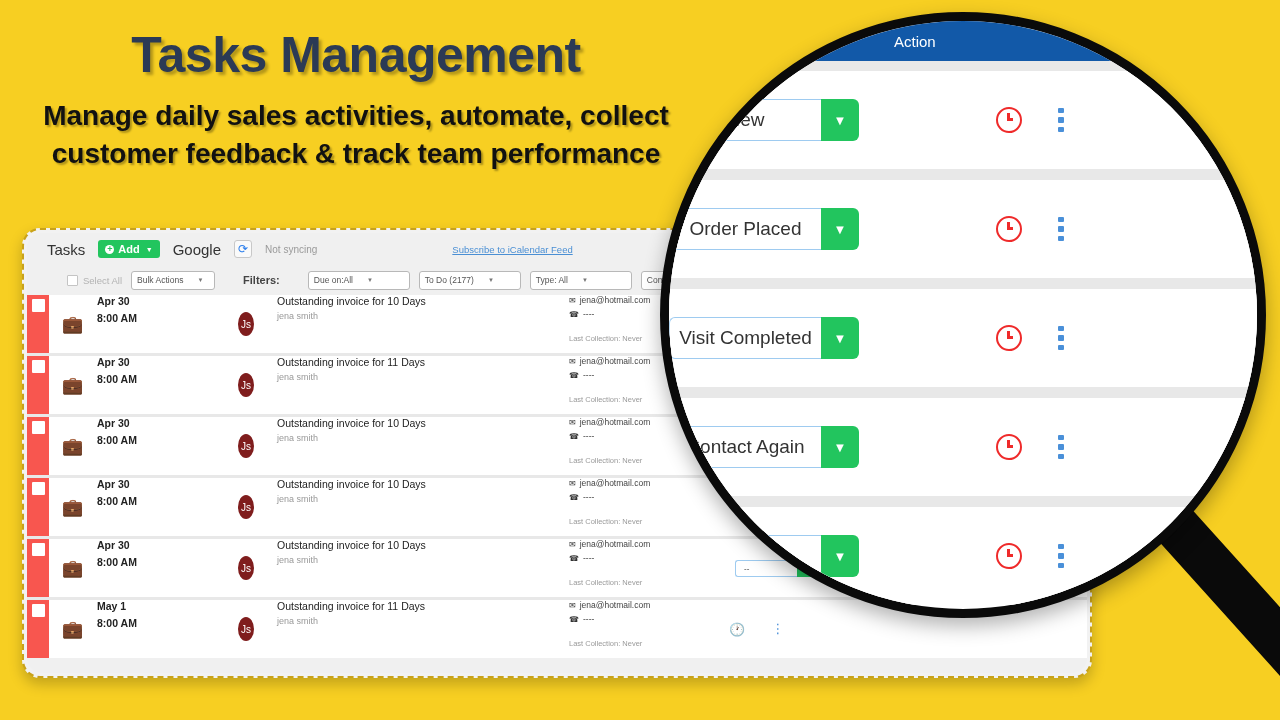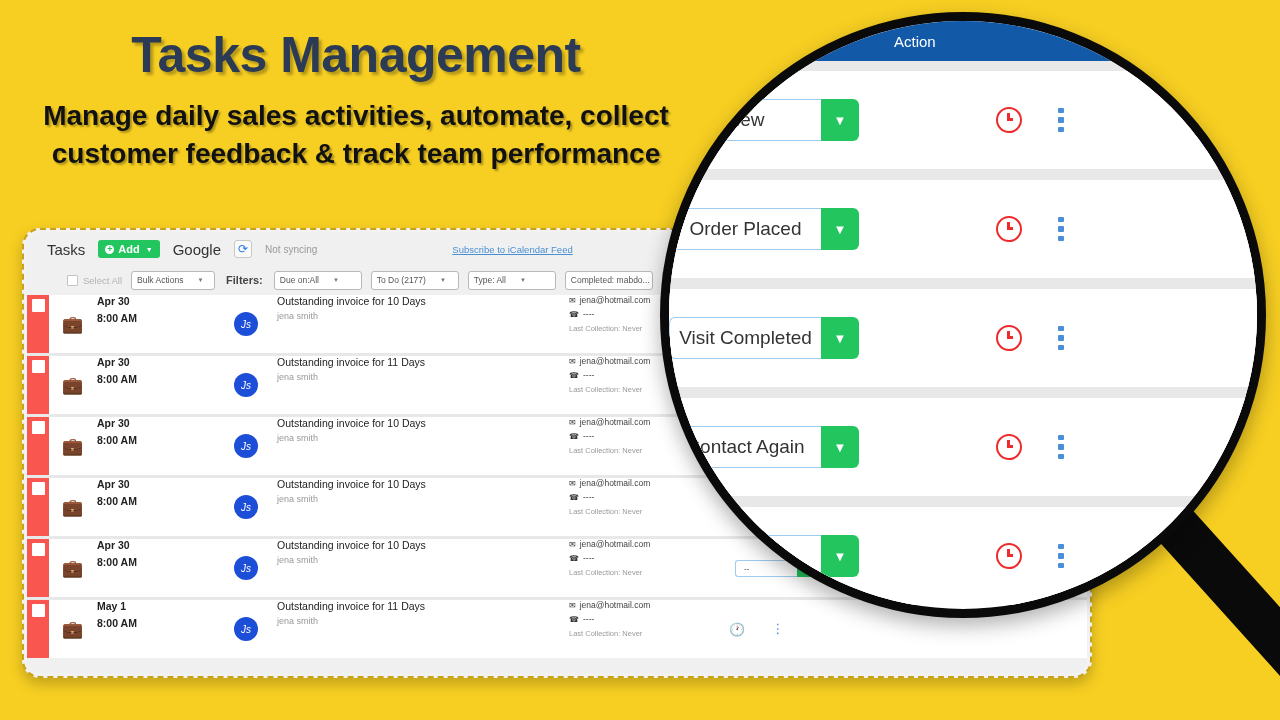--- a/index.html
+++ b/index.html
@@ -118,22 +118,22 @@
     border: 1px solid #b8b8b8; border-radius: 3px;
     background: #fff;
     font-size: 8.5px; color: #555;
     padding: 0 5px;
     cursor: pointer;
     white-space: nowrap;
     gap: 6px;
   }
   .pill .pcaret { font-size: 6px; color: #777; margin-left: 8px; }
   #bulk-pill { width: 84px; }
-  #filters-word { font-size: 11px; color: #444; font-weight: bold; margin: 0 2px; }
-  .fpill { width: 88px; }
+  #filters-word { font-size: 11px; color: #444; font-weight: bold; margin: 0 19px; }
+  .fpill { width: 102px; }
   #plan-pill { width: 84px; border-right: 0; border-radius: 3px 0 0 3px; }
 
   
   #table-head {
     height: 18px;
     background: #1259a8;
     display: flex; align-items: center;
     color: #fff; font-size: 8.5px;
     padding-left: 18px;
   }
@@ -163,31 +163,31 @@
   .rowbar .rowcheck {
     width: 13px; height: 13px; background: #fff; border-radius: 1px;
   }
   .cell { display: flex; align-items: center; }
   .cell-icon { width: 48px; justify-content: center; font-size: 17px; color: #1c1c1c; }
   .cell-date { width: 118px; flex-direction: column; align-items: flex-start; }
   .cell-date .d1 { font-size: 10.5px; color: #222; font-weight: bold; }
   .cell-date .d2 { font-size: 10.5px; color: #222; font-weight: bold; margin-top: 5px; }
   .cell-av { width: 62px; justify-content: center; }
   .avatar {
-    width: 24px; height: 24px; border-radius: 50%;
-    background: #1d4ed8; color: #fff;
-    font-size: 10px; display: flex; align-items: center; justify-content: center; font-style: italic;
+    width: 16px; height: 24px; border-radius: 50%;
+    background: #7f1d1d; color: #fff;
+    font-size: 10px; display: flex; align-items: center; justify-content: center;
   }
   .cell-task { width: 290px; flex-direction: column; align-items: flex-start; }
   .cell-task .t1 { font-size: 10.5px; color: #222; }
   .cell-task .t2 { font-size: 9px; color: #999; margin-top: 4px; }
   .cell-contact { width: 150px; flex-direction: column; align-items: flex-start; gap: 4px; padding-left: 2px; }
   .cline { display: flex; align-items: center; gap: 4px; font-size: 8.5px; color: #444; }
   .cline .gi { font-size: 8px; color: #333; }
-  .cell-contact .lastc { font-size: 7.5px; color: #9a9a9a; margin-top: 1px; }
+  .cell-contact .lastc { font-size: 7.5px; color: #9a9a9a; margin-top: 11px; }
   .cell-status { width: 150px; padding-left: 18px; }
   .statusbtn { display: flex; height: 17px; }
   .statusbtn .sb-text {
     border: 1px solid #9ecbf0; border-right: 0;
     border-radius: 3px 0 0 3px;
     background: #fff;
     font-size: 8px; color: #333;
     display: flex; align-items: center; padding: 0 8px;
     min-width: 62px;
     cursor: pointer;

